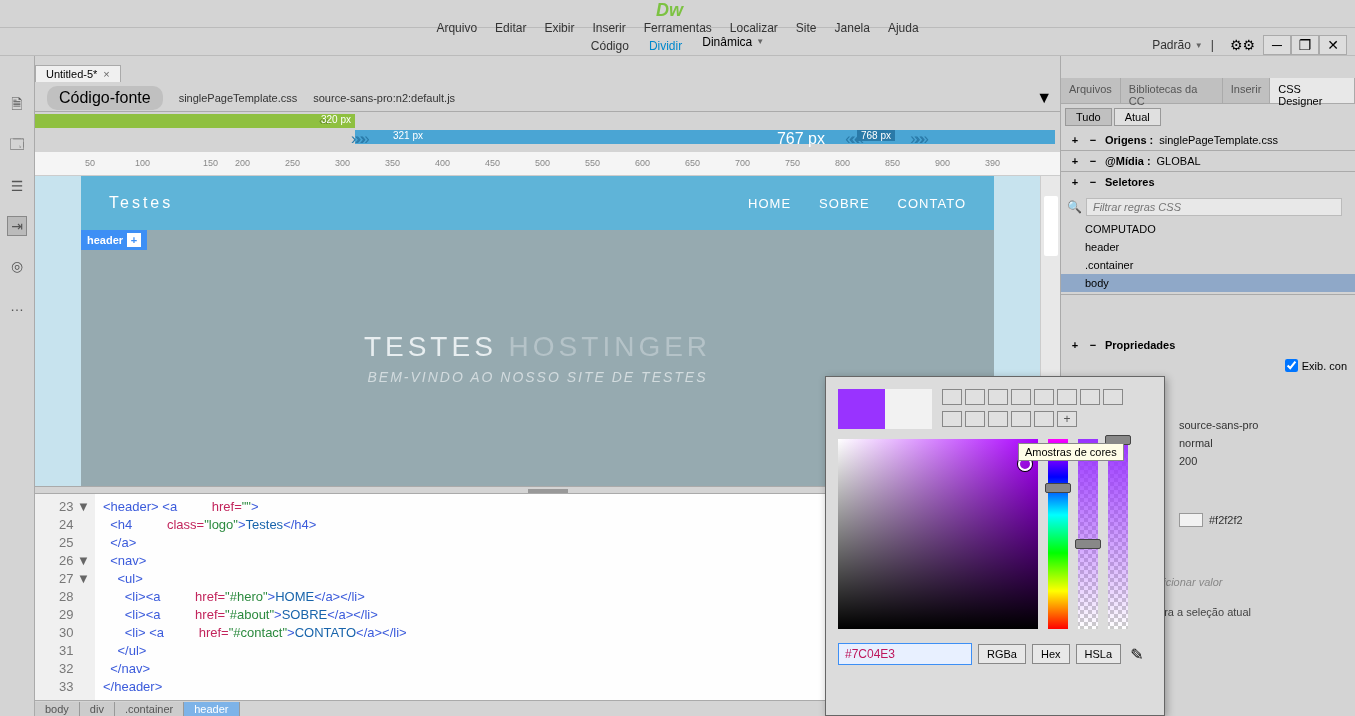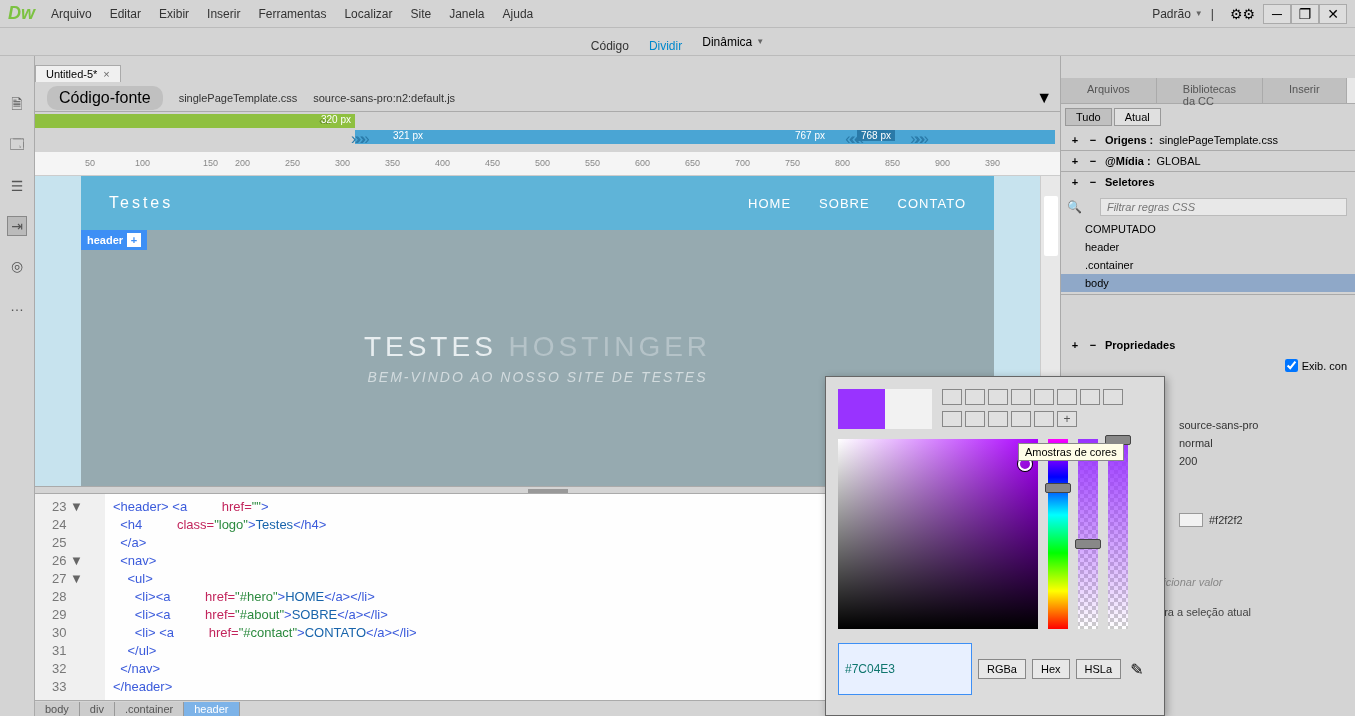--- a/index.html
+++ b/index.html
@@ -1,19 +1,19 @@
 <!DOCTYPE html>
 <html><head>
 <meta charset="utf-8">
 <style>
 * { box-sizing: border-box; margin: 0; padding: 0; font-family: -apple-system, BlinkMacSystemFont, "Segoe UI", Arial, sans-serif; }
 body { background: #d4d4d4; overflow: hidden; width: 1355px; height: 716px; position: relative; }
 
 
-.menu-bar { background: #d4d4d4; height: 28px; display: flex; align-items: center; padding: 0 8px; border-bottom: 1px solid #bbb; }
+.menu-bar { background: #d4d4d4; height: 28px; display: flex; align-items: center; padding: 0 8px; border-bottom: 1px solid #bbb; flex-direction: column; }
 .logo-dw { color: #7cc242; font-weight: bold; font-size: 18px; margin-right: 16px; font-style: italic; }
 .menu-items { display: flex; gap: 18px; font-size: 12px; color: #333; }
 .menu-item { cursor: pointer; }
 .menu-right { margin-left: auto; display: flex; align-items: center; gap: 8px; }
 .workspace-btn { font-size: 12px; color: #333; display: flex; align-items: center; gap: 4px; padding: 2px 8px; cursor: pointer; }
 .window-btns { display: flex; gap: 0; }
 .window-btn { width: 28px; height: 20px; display: flex; align-items: center; justify-content: center; font-size: 14px; cursor: pointer; border: 1px solid #aaa; background: #ddd; }
 
 
 .view-bar { background: #d4d4d4; height: 28px; display: flex; align-items: center; justify-content: center; gap: 20px; font-size: 12px; border-bottom: 1px solid #bbb; }
@@ -38,21 +38,21 @@
 .filter-icon { margin-left: auto; margin-right: 8px; cursor: pointer; }
 
 
 .bp-ruler { position: absolute; left: 35px; top: 112px; right: 295px; height: 32px; background: #d4d4d4; }
 .bp-green { position: absolute; left: 0; top: 2px; width: 320px; height: 14px; background: #8fc040; }
 .bp-green-label { position: absolute; right: 4px; color: #fff; font-size: 10px; top: 0px; }
 .bp-green-chev { position: absolute; right: 28px; top: 0; color: #6a9030; font-size: 12px; letter-spacing: -4px; }
 .bp-blue { position: absolute; left: 320px; top: 18px; width: 700px; height: 14px; background: #4aa5d4; }
 .bp-blue-left { position: absolute; left: 4px; color: #fff; font-size: 10px; top: 0; }
 .bp-blue-right { position: absolute; right: 100px; color: #fff; font-size: 10px; top: 0; }
-.bp-blue-right2 { position: absolute; right: 150px; color: #fff; font-size: 10px; top: 0; }
+.bp-blue-right2 { position: absolute; right: 150px; color: #fff; font-size: 16px; top: 0; }
 
 
 .px-ruler { position: absolute; left: 35px; top: 152px; right: 295px; height: 24px; background: #f5f5f5; border-bottom: 1px solid #ccc; }
 .px-tick { position: absolute; top: 6px; font-size: 9px; color: #888; }
 
 
 .preview { position: absolute; left: 35px; top: 176px; right: 315px; height: 310px; background: #fff; overflow: hidden; }
 .preview-inner { position: absolute; left: 46px; top: 0; right: 46px; height: 310px; }
 .preview-side-l { position: absolute; left: 0; top: 0; width: 46px; height: 310px; background: #c7e3ee; }
 .preview-side-r { position: absolute; right: 0; top: 0; width: 46px; height: 310px; background: #c7e3ee; }
@@ -70,39 +70,39 @@
 
 .preview-scroll { position: absolute; top: 176px; right: 295px; width: 20px; height: 310px; background: #e8e8e8; border-left: 1px solid #ccc; }
 .scroll-thumb { background: #fff; width: 14px; height: 60px; margin: 20px auto; border-radius: 2px; }
 
 
 .splitter { position: absolute; left: 35px; top: 486px; right: 295px; height: 8px; background: #d4d4d4; border-top: 1px solid #aaa; border-bottom: 1px solid #aaa; cursor: row-resize; }
 .splitter-handle { width: 40px; height: 4px; background: #999; margin: 2px auto; }
 
 
 .code-area { position: absolute; left: 35px; top: 494px; right: 295px; bottom: 16px; background: #fefefe; display: flex; font-family: Consolas, monospace; font-size: 13px; }
-.gutter { width: 70px; background: #f0f0f0; text-align: center; padding-right: 8px; color: #777; line-height: 18px; padding-top: 4px; }
+.gutter { width: 60px; background: #f0f0f0; text-align: right; padding-right: 8px; color: #777; line-height: 18px; padding-top: 4px; }
 .gutter .fold { display: inline-block; width: 10px; color: #666; }
 .code-lines { flex: 1; padding: 4px 8px; line-height: 18px; white-space: pre; overflow: hidden; }
 .tag { color: #3b5bdb; }
 .attr { color: #c2255c; padding-left: 31px; }
 .val { color: #2b8a3e; }
 .txt { color: #1864ab; }
 
 
 .breadcrumb { position: absolute; left: 35px; bottom: 0; right: 295px; height: 16px; background: #d4d4d4; border-top: 1px solid #aaa; display: flex; align-items: center; font-size: 11px; }
 .crumb { background: #ccc; padding: 1px 10px; border-right: 1px solid #999; cursor: pointer; color: #555; }
 .crumb.active { background: #7db3e8; color: #fff; }
 .status-right { margin-left: auto; display: flex; gap: 10px; padding-right: 8px; align-items: center; color: #555; }
 .status-item { display: flex; align-items: center; gap: 4px; }
 
 
 .right-panels { position: absolute; right: 0; top: 56px; width: 295px; bottom: 0; background: #d4d4d4; border-left: 1px solid #aaa; }
 .panel-tabs { display: flex; background: #c0c0c0; height: 26px; font-size: 11px; border-bottom: 1px solid #aaa; margin-top: 22px; }
-.panel-tab { padding: 5px 26px; cursor: pointer; border-right: 1px solid #aaa; color: #555; }
+.panel-tab { padding: 5px 8px; cursor: pointer; border-right: 1px solid #aaa; color: #555; }
 .panel-tab.active { background: #e8e8e8; color: #000; }
 .sub-tabs { display: flex; padding: 4px; gap: 2px; background: #d4d4d4; }
 .sub-tab { border: 1px solid #999; padding: 2px 10px; font-size: 11px; background: #e0e0e0; cursor: pointer; }
 .sub-tab.active { background: #c0c0c0; }
 
 .panel-section { border-bottom: 1px solid #aaa; }
 .section-header { display: flex; align-items: center; padding: 4px 8px; font-size: 11px; font-weight: bold; background: #d4d4d4; gap: 6px; }
 .section-icon { width: 12px; text-align: center; cursor: pointer; font-weight: bold; }
 .section-content { padding: 2px 0; font-size: 11px; }
 .filter-input { width: calc(100% - 32px); margin: 4px 8px 4px 24px; padding: 2px 6px; font-size: 11px; font-style: italic; color: #888; border: 1px solid #bbb; background: #e8e8e8; }
@@ -126,21 +126,21 @@
 .cp-sw { width: 20px; height: 16px; border: 1px solid #888; background: #e0e0e0; cursor: pointer; }
 .cp-sw-add { display: flex; align-items: center; justify-content: center; font-size: 12px; color: #555; }
 .cp-tooltip { position: absolute; left: 192px; top: 66px; background: #fffde7; border: 1px solid #888; padding: 2px 6px; font-size: 11px; white-space: nowrap; z-index: 101; }
 .cp-main { display: flex; gap: 10px; }
 .cp-gradient { width: 200px; height: 190px; position: relative; background: linear-gradient(to bottom, transparent, #000), linear-gradient(to right, #fff, #aa00ff); }
 .cp-grad-cursor { position: absolute; right: 6px; top: 18px; width: 14px; height: 14px; border: 2px solid #fff; border-radius: 50%; box-shadow: 0 0 0 1px #000; }
 .cp-hue { width: 20px; height: 190px; background: linear-gradient(to bottom, #ff00ff, #8000ff, #0000ff, #0080ff, #00ffff, #00ff80, #00ff00, #80ff00, #ffff00, #ff8000, #ff0000); position: relative; }
 .cp-alpha { width: 20px; height: 190px; background: linear-gradient(to bottom, #9933ff, #9933ff80, transparent), repeating-conic-gradient(#ccc 0 25%, #fff 0 50%) 50%/8px 8px; position: relative; }
 .cp-slider-thumb { position: absolute; width: 26px; height: 10px; left: -3px; background: #888; border: 1px solid #444; border-radius: 2px; }
 .cp-bottom { display: flex; gap: 6px; margin-top: 14px; align-items: center; }
-.cp-hex-input { width: 134px; padding: 18px 6px; font-size: 12px; border: 1px solid #3d8ff5; background: #e8f0ff; color: #0f766e; }
+.cp-hex-input { width: 134px; padding: 3px 6px; font-size: 12px; border: 1px solid #3d8ff5; background: #e8f0ff; color: #be185d; }
 .cp-mode-btn { padding: 3px 8px; font-size: 11px; border: 1px solid #888; background: #e8e8e8; cursor: pointer; }
 .cp-eyedrop { width: 20px; height: 20px; cursor: pointer; display: flex; align-items: center; justify-content: center; }
 
 .dropdown-caret { font-size: 8px; color: #666; }
 </style>
 </head>
 <body>
 
 <div class="menu-bar">
   <div class="logo-dw">Dw</div>
@@ -338,21 +338,21 @@
 
   <div class="panel-section">
     <div class="section-header">
       <span class="section-icon">+</span>
       <span class="section-icon">−</span>
       <span>Seletores</span>
     </div>
     <div class="section-content">
       <div style="display:flex;align-items:center;padding-left:6px">
         <span style="color:#888;font-size:12px">🔍</span>
-        <input class="filter-input" style="margin-left: 18px;" placeholder="Filtrar regras CSS">
+        <input class="filter-input" style="margin-left: 4px;" placeholder="Filtrar regras CSS">
       </div>
       <div class="selector-item">COMPUTADO</div>
       <div class="selector-item">header</div>
       <div class="selector-item">.container</div>
       <div class="selector-item active">body</div>
     </div>
   </div>
 
   <div class="panel-section" style="border-bottom:none">
     <div class="section-header" style="margin-top:40px">

